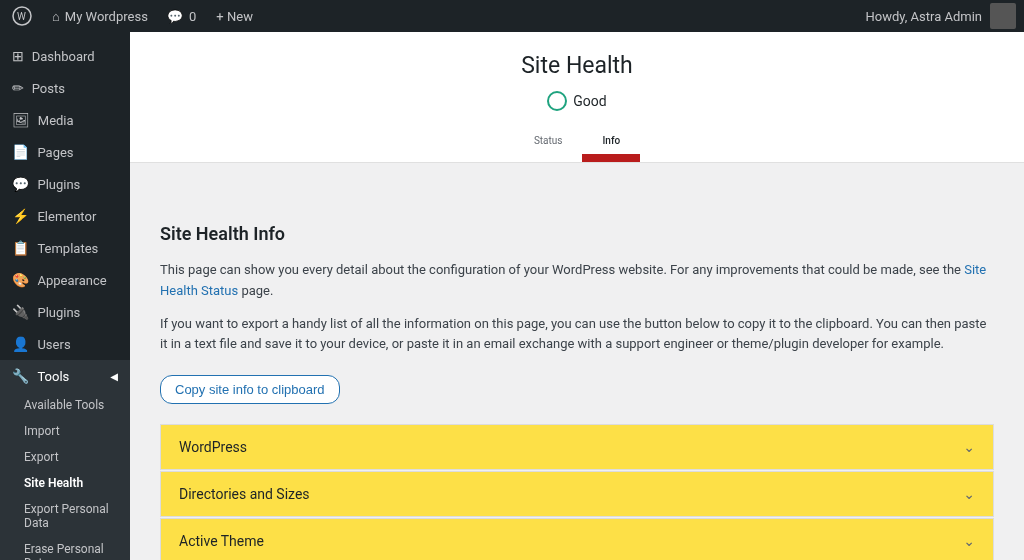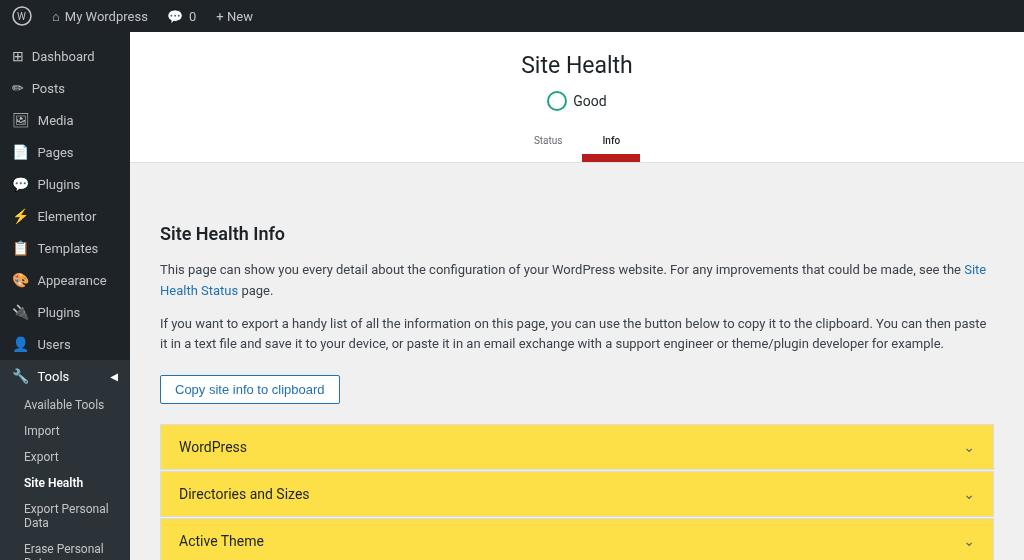--- a/index.html
+++ b/index.html
@@ -137,21 +137,21 @@
 
     .copy-btn {
       background: #fff;
       border: 1px solid #2271b1;
       color: #2271b1;
       padding: 6px 14px;
       cursor: pointer;
       font-size: 13px;
       margin-top: 8px;
       margin-bottom: 20px;
-      border-radius: 2px;
+      border-radius: 12px;
     }
 
     
     .accordion-item {
       background: #fde047;
       border: 1px solid #dcdcde;
       margin-bottom: 1px;
     }
     .accordion-header {
       display: flex;
@@ -188,20 +188,24 @@
       <span>My Wordpress</span>
     </div>
     <div class="adminbar-item">
       <span>💬</span>
       <span>0</span>
     </div>
     <div class="adminbar-item">
       <span>+ New</span>
     </div>
   </div>
+  <div class="adminbar-right">
+    <span>Howdy, Astra Admin</span>
+    <div style="width:26px;height:26px;background:#555;border-radius:2px;"></div>
+  </div>
 </div>
 
 <div id="main-layout">
 
   <div id="sidebar">
     <div class="sidebar-item">
       <span class="sidebar-icon">⊞</span>
       <span>Dashboard</span>
     </div>
     <div class="sidebar-item">

